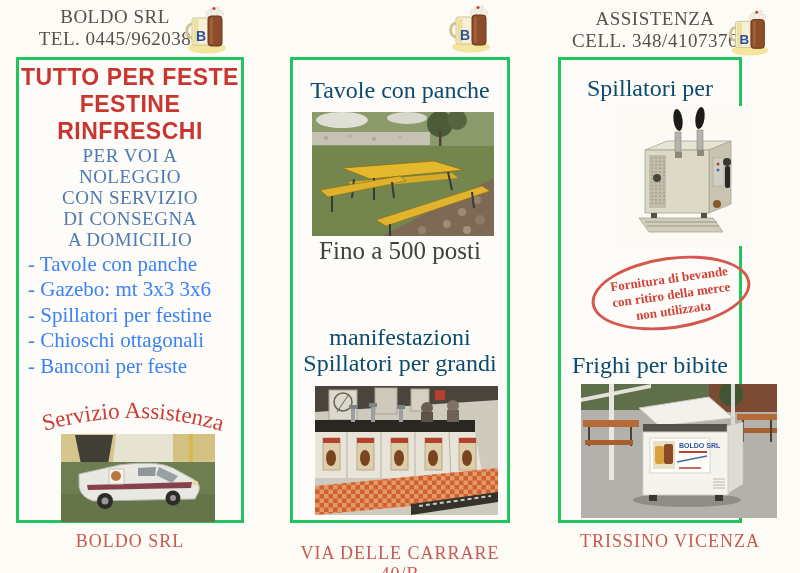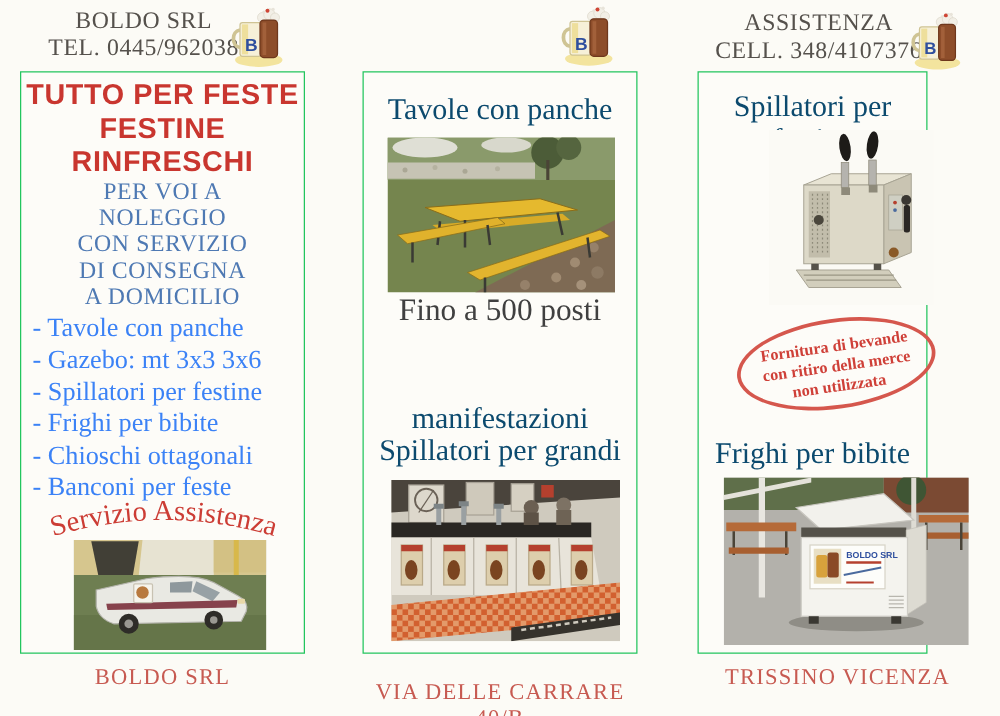--- a/index.html
+++ b/index.html
@@ -10,21 +10,21 @@
   }
   
   .hdr-text{position:absolute;text-align:center;color:#55514c;font-size:19px;line-height:22px;letter-spacing:.5px;}
   #hdr-left{left:32px;top:6px;width:166px;}
   #hdr-right{left:570px;top:8px;width:170px;}
   .mug{position:absolute;}
   #mug-left{left:184px;top:4px;}
   #mug-center{left:447px;top:3px;}
   #mug-right{left:727px;top:8px;}
   
-  .panel{position:absolute;top:57px;height:466px;border:1px solid #22c55e;background:#fdfcf8;box-sizing:border-box;}
+  .panel{position:absolute;top:57px;height:466px;border:3px solid #22c55e;background:#fdfcf8;box-sizing:border-box;}
   #panel-left{left:16px;width:228px;}
   #panel-mid{left:290px;width:220px;}
   #panel-right{left:558px;width:184px;}
   .abs{position:absolute;}
   .ctr{width:100%;text-align:center;}
   
   .headline{font-family:"Liberation Sans", sans-serif;font-weight:bold;color:#c9362f;font-size:23px;line-height:27px;letter-spacing:.5px;}
   #headline-stack{top:4px;}
   #subhead{top:85px;color:#4e79b3;font-weight:normal;font-size:19px;line-height:21px;letter-spacing:.5px;}
   #rental-list{top:192px;left:9px;color:#3b82f6;font-size:21px;line-height:25.4px;}
@@ -110,21 +110,20 @@
     <div>NOLEGGIO</div>
     <div>CON SERVIZIO</div>
     <div>DI CONSEGNA</div>
     <div>A DOMICILIO</div>
   </div>
 
   <div id="rental-list" class="abs">
     <div>- Tavole con panche</div>
     <div>- Gazebo: mt 3x3 3x6</div>
     <div>- Spillatori per festine</div>
-    <div>- Frighi per bibite</div>
     <div>- Chioschi ottagonali</div>
     <div>- Banconi per feste</div>
   </div>
 
   <svg id="arc-wrap" class="abs" width="212" height="48" viewBox="0 0 212 48">
     <defs>
         <path id="arcpath" d="M 8,43 Q 106,11 204,43" fill="none"></path>
       </defs>
     <text font-size="23" fill="#cc3d35" font-family="Liberation Serif, serif">
       <textPath href="#arcpath" startOffset="50%" text-anchor="middle">Servizio Assistenza</textPath>

